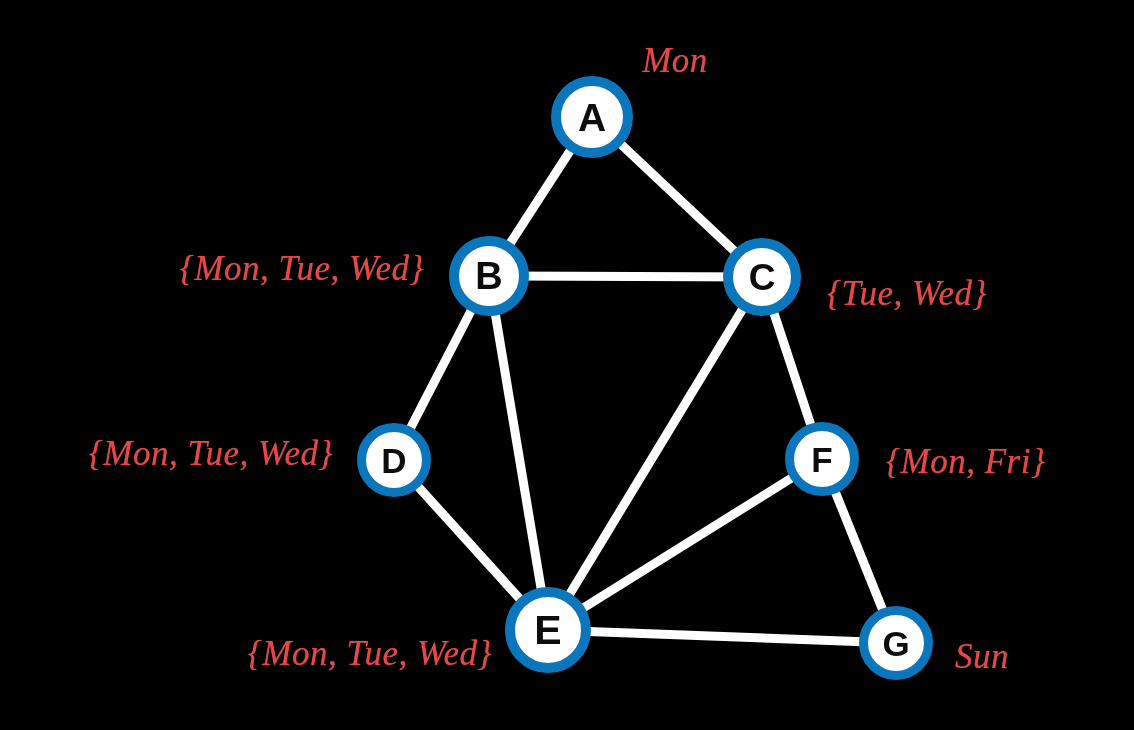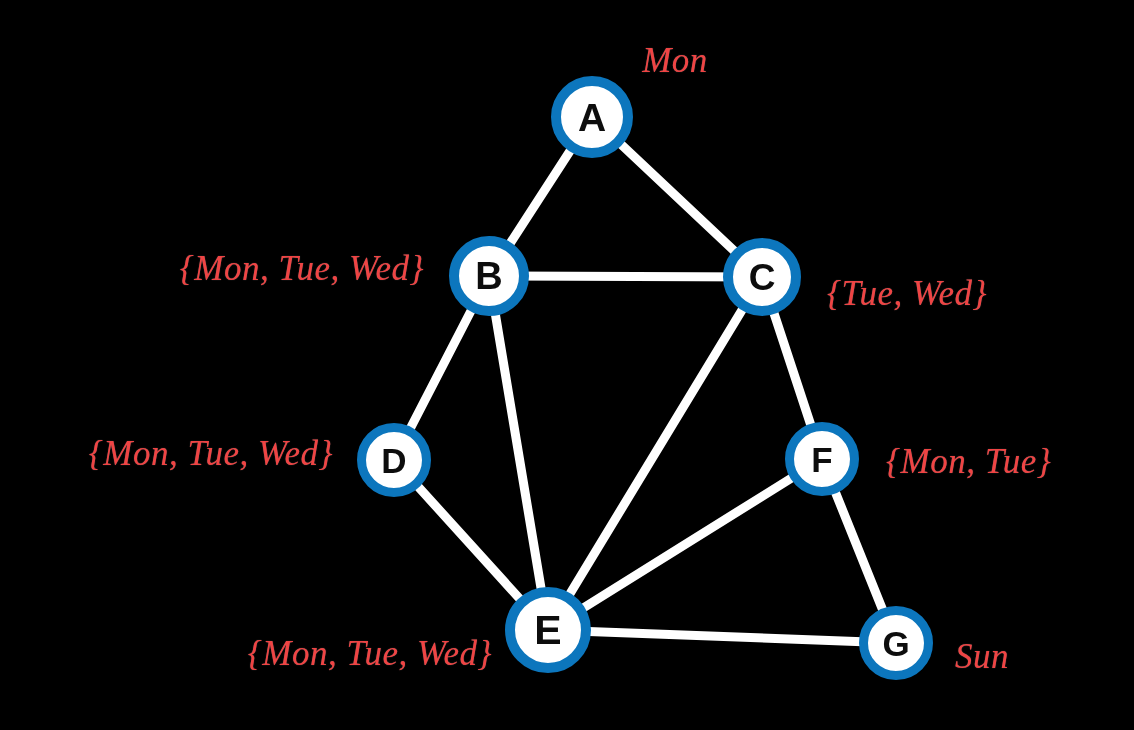--- a/index.html
+++ b/index.html
@@ -104,17 +104,17 @@
         </g>
       </g>
   </svg>
 
   <div id="label-layer">
       <div class="domain-label anchor-center" style="left: 675px; top: 60px;">Mon</div>
       <div class="domain-label anchor-right" style="left: 424px; top: 268px;">{Mon, Tue, Wed}</div>
       <div class="domain-label anchor-left" style="left: 827px; top: 267px; margin-top: 26px;">{Tue, Wed}</div>
       <div class="domain-label anchor-right" style="left: 333px; top: 453px;">{Mon, Tue, Wed}</div>
       <div class="domain-label anchor-right" style="left: 492px; top: 653px;">{Mon, Tue, Wed}</div>
-      <div class="domain-label anchor-left" style="left: 886px; top: 461px;">{Mon, Tue}</div>
+      <div class="domain-label anchor-left" style="left: 886px; top: 461px;">{Mon, Fri}</div>
       <div class="domain-label anchor-left" style="left: 955px; top: 656px;">Sun</div>
     </div>
 
 </div>
 
 </body></html>

